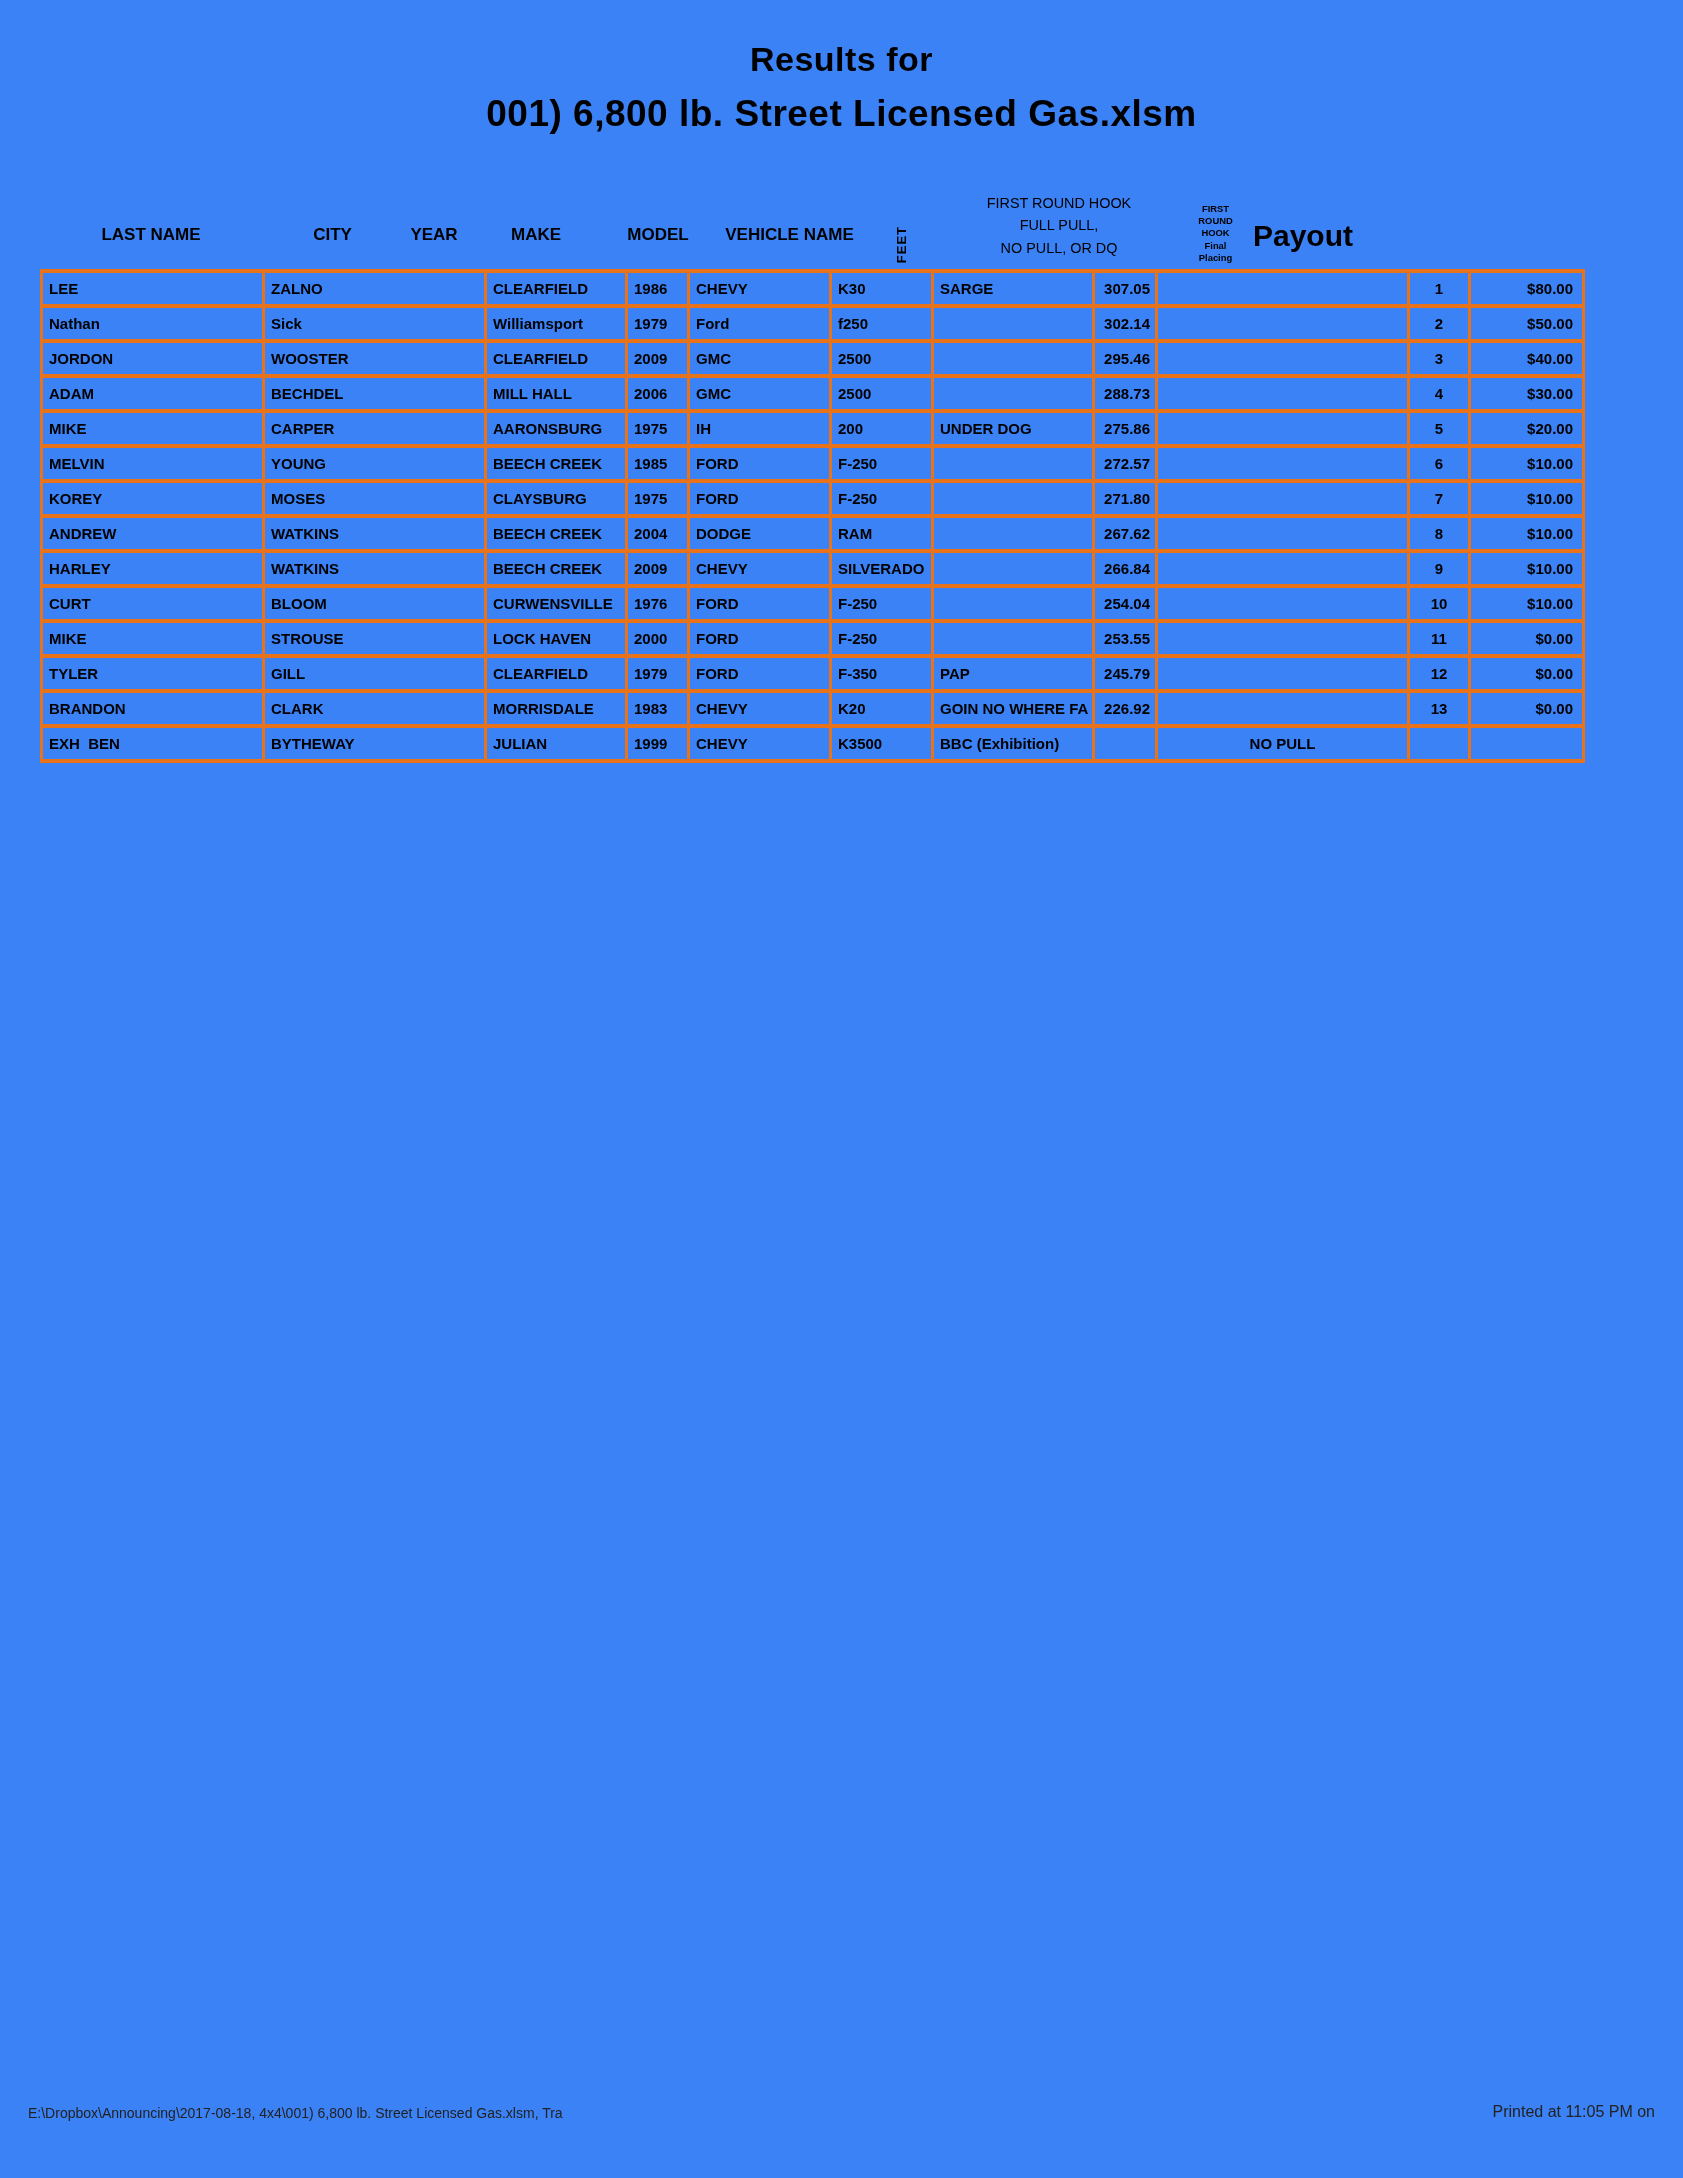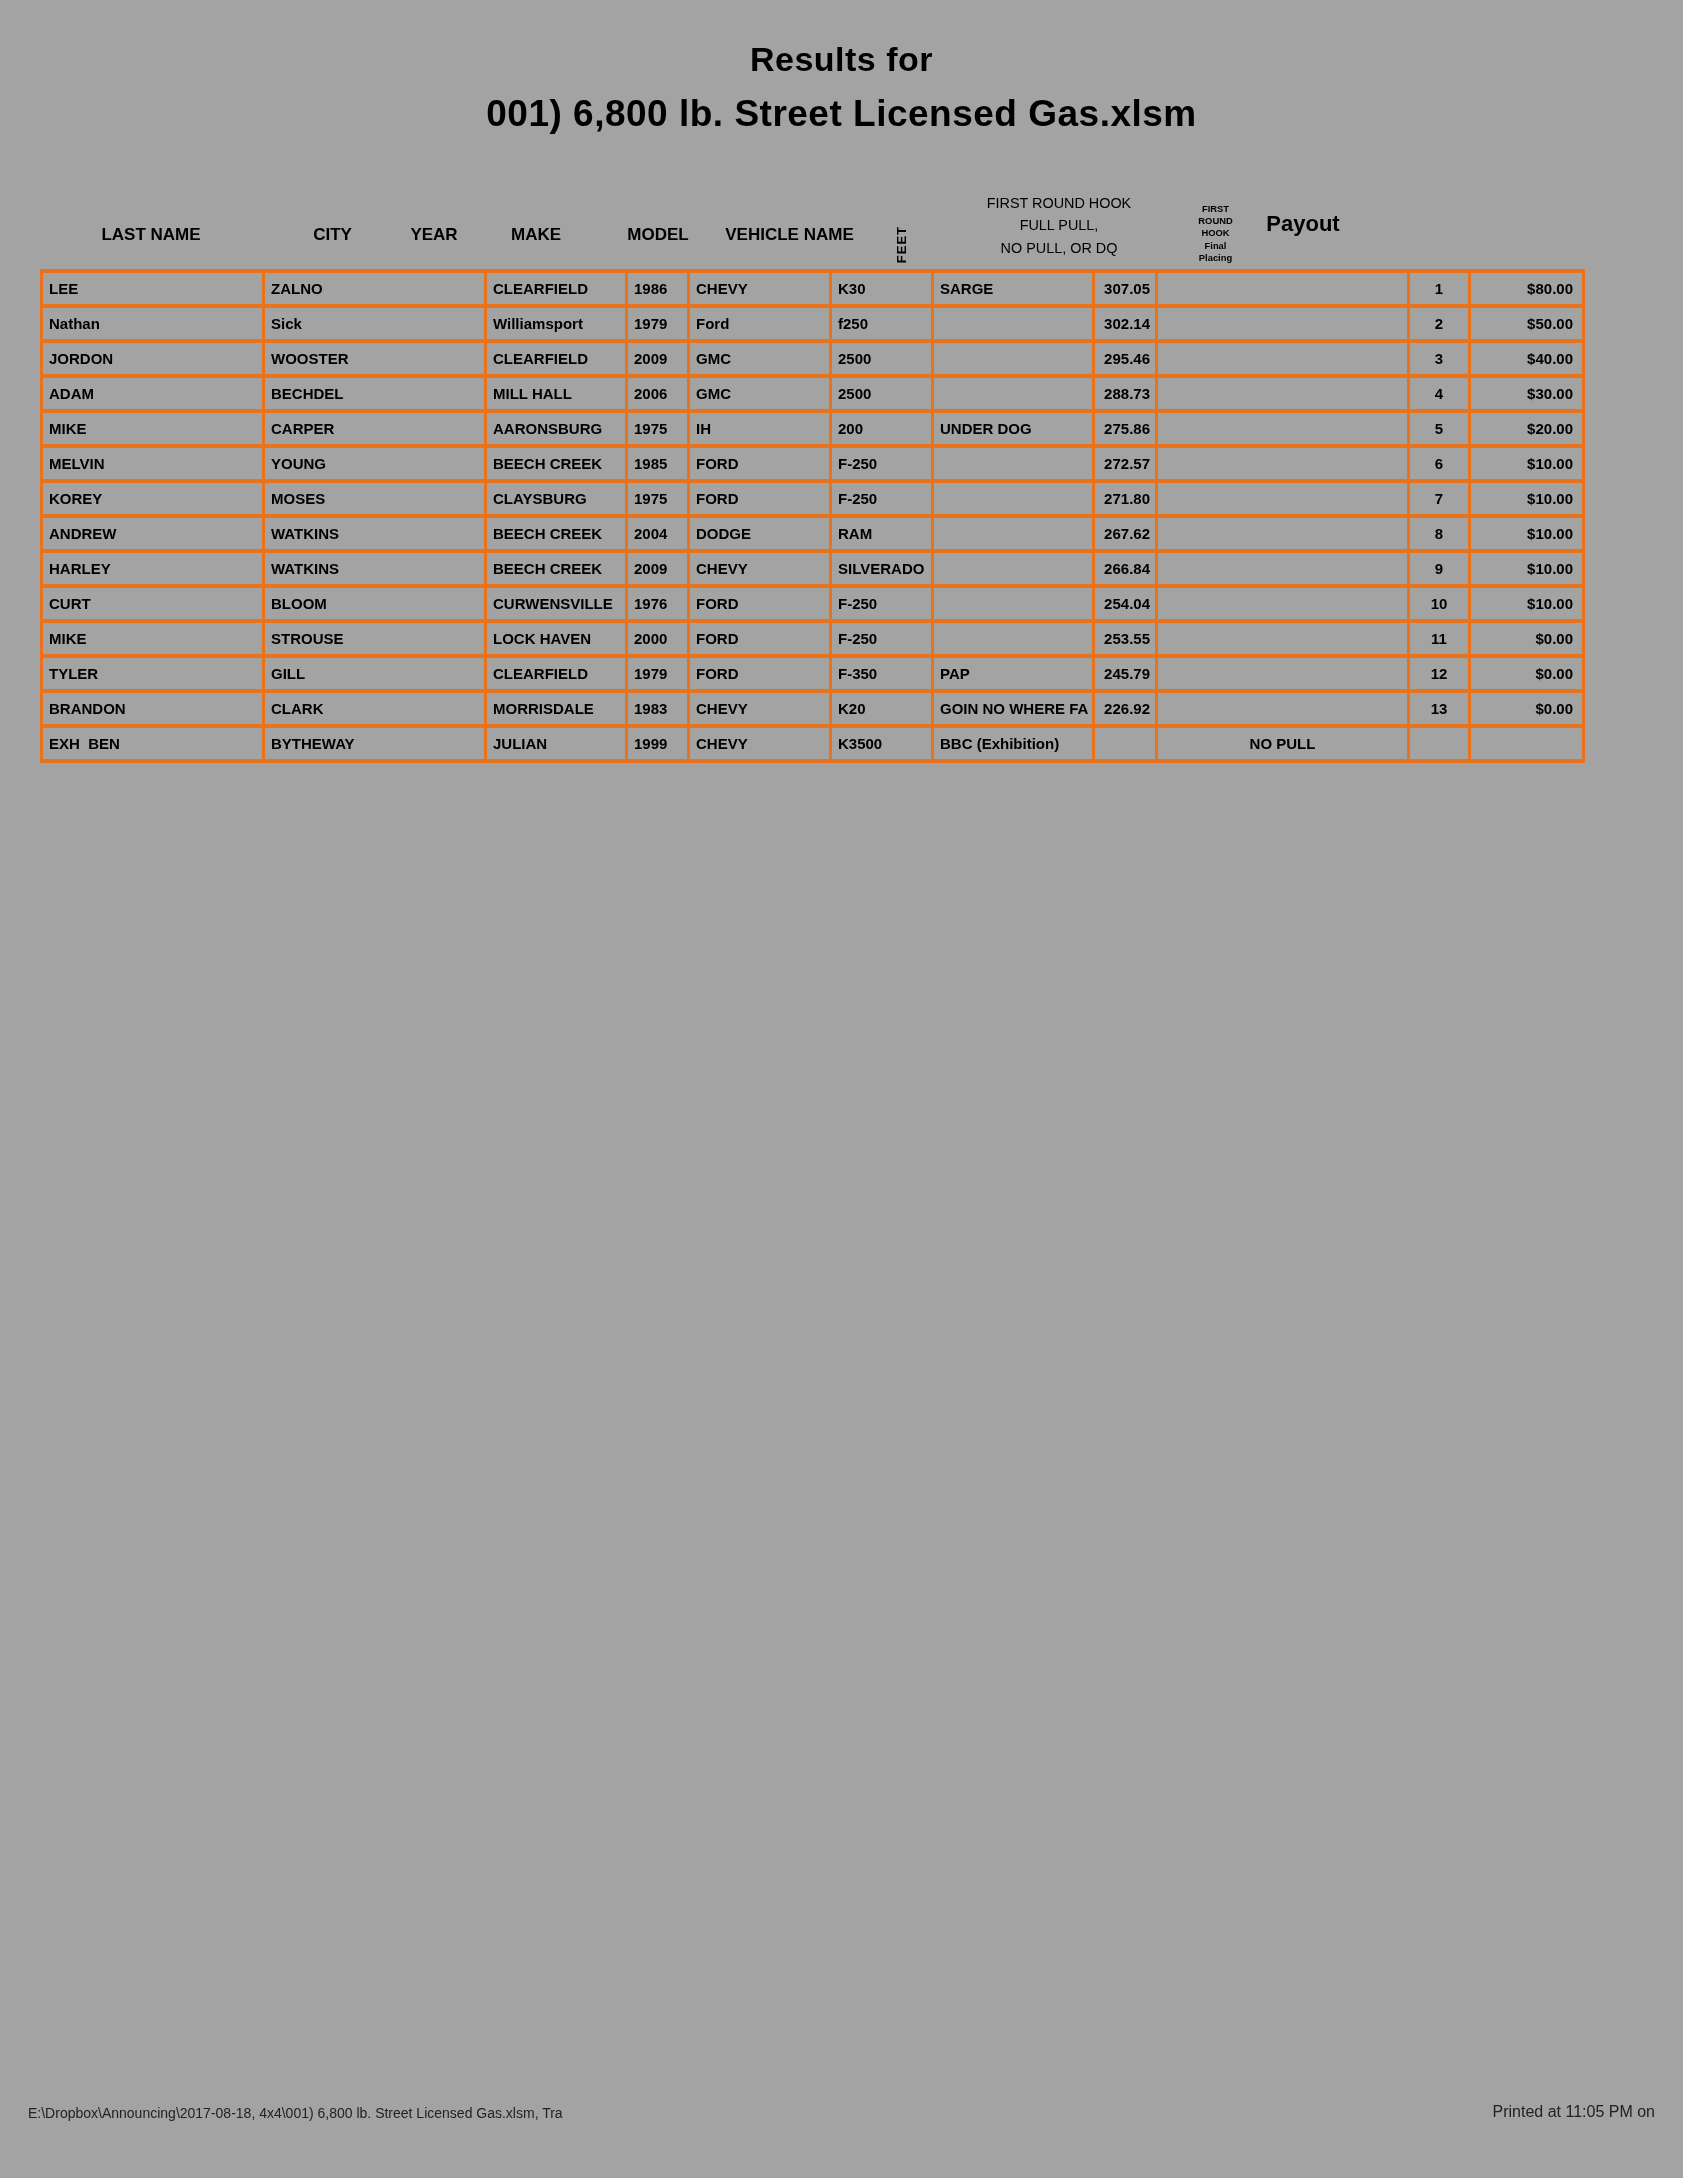--- a/index.html
+++ b/index.html
@@ -1,30 +1,30 @@
 <!DOCTYPE html>
 <html style="--border-c: #E8731A;"><head>
 <meta charset="utf-8">
 <style>
   html,body{margin:0;padding:0;background:#ffffff;}
   body{width:1683px;height:2178px;position:relative;font-family:"Liberation Sans",sans-serif;color:#000;}
-  .page{position:absolute;inset:0;background:#a3a3a3;}
+  .page{position:absolute;inset:0;background:#3b82f6;}
 
   
   .title-block{position:absolute;top:40px;left:0;width:1683px;text-align:center;}
   .title-line1{font-size:34px;font-weight:bold;letter-spacing:0.5px;}
   .title-line2{font-size:37px;font-weight:bold;margin-top:14px;letter-spacing:0.5px;}
 
   
   .header-row{position:absolute;top:183px;left:40px;width:1542px;height:86px;display:flex;}
   .hcell{display:flex;justify-content:center;align-items:flex-end;box-sizing:border-box;}
   .hlabel{font-weight:bold;font-size:17px;text-align:center;padding-bottom:24px;white-space:pre-line;}
   .hlabel-hook{font-weight:normal;font-size:14.4px;text-align:center;line-height:1.55;padding-bottom:10px;white-space:pre-line;}
   .hlabel-placing{font-weight:bold;font-size:9.4px;text-align:center;line-height:1.3;padding-bottom:5px;white-space:pre-line;}
-  .hlabel-payout{font-weight:bold;font-size:22px;text-align:center;padding-bottom:32px;}
+  .hlabel-payout{font-weight:bold;font-size:30px;text-align:center;padding-bottom:16px;}
   .hlabel-feet{font-weight:bold;font-size:13px;writing-mode:vertical-rl;transform:rotate(180deg);padding-bottom:0;margin-bottom:6px;letter-spacing:1px;}
 
   
   .results-table{position:absolute;top:269px;left:40px;border-collapse:collapse;table-layout:fixed;width:1542px;}
   .results-table td{
     border-left:3px solid var(--border-c);
     border-right:3px solid var(--border-c);
     border-top:4px solid var(--border-c);
     border-bottom:4px solid var(--border-c);
     height:35px;

